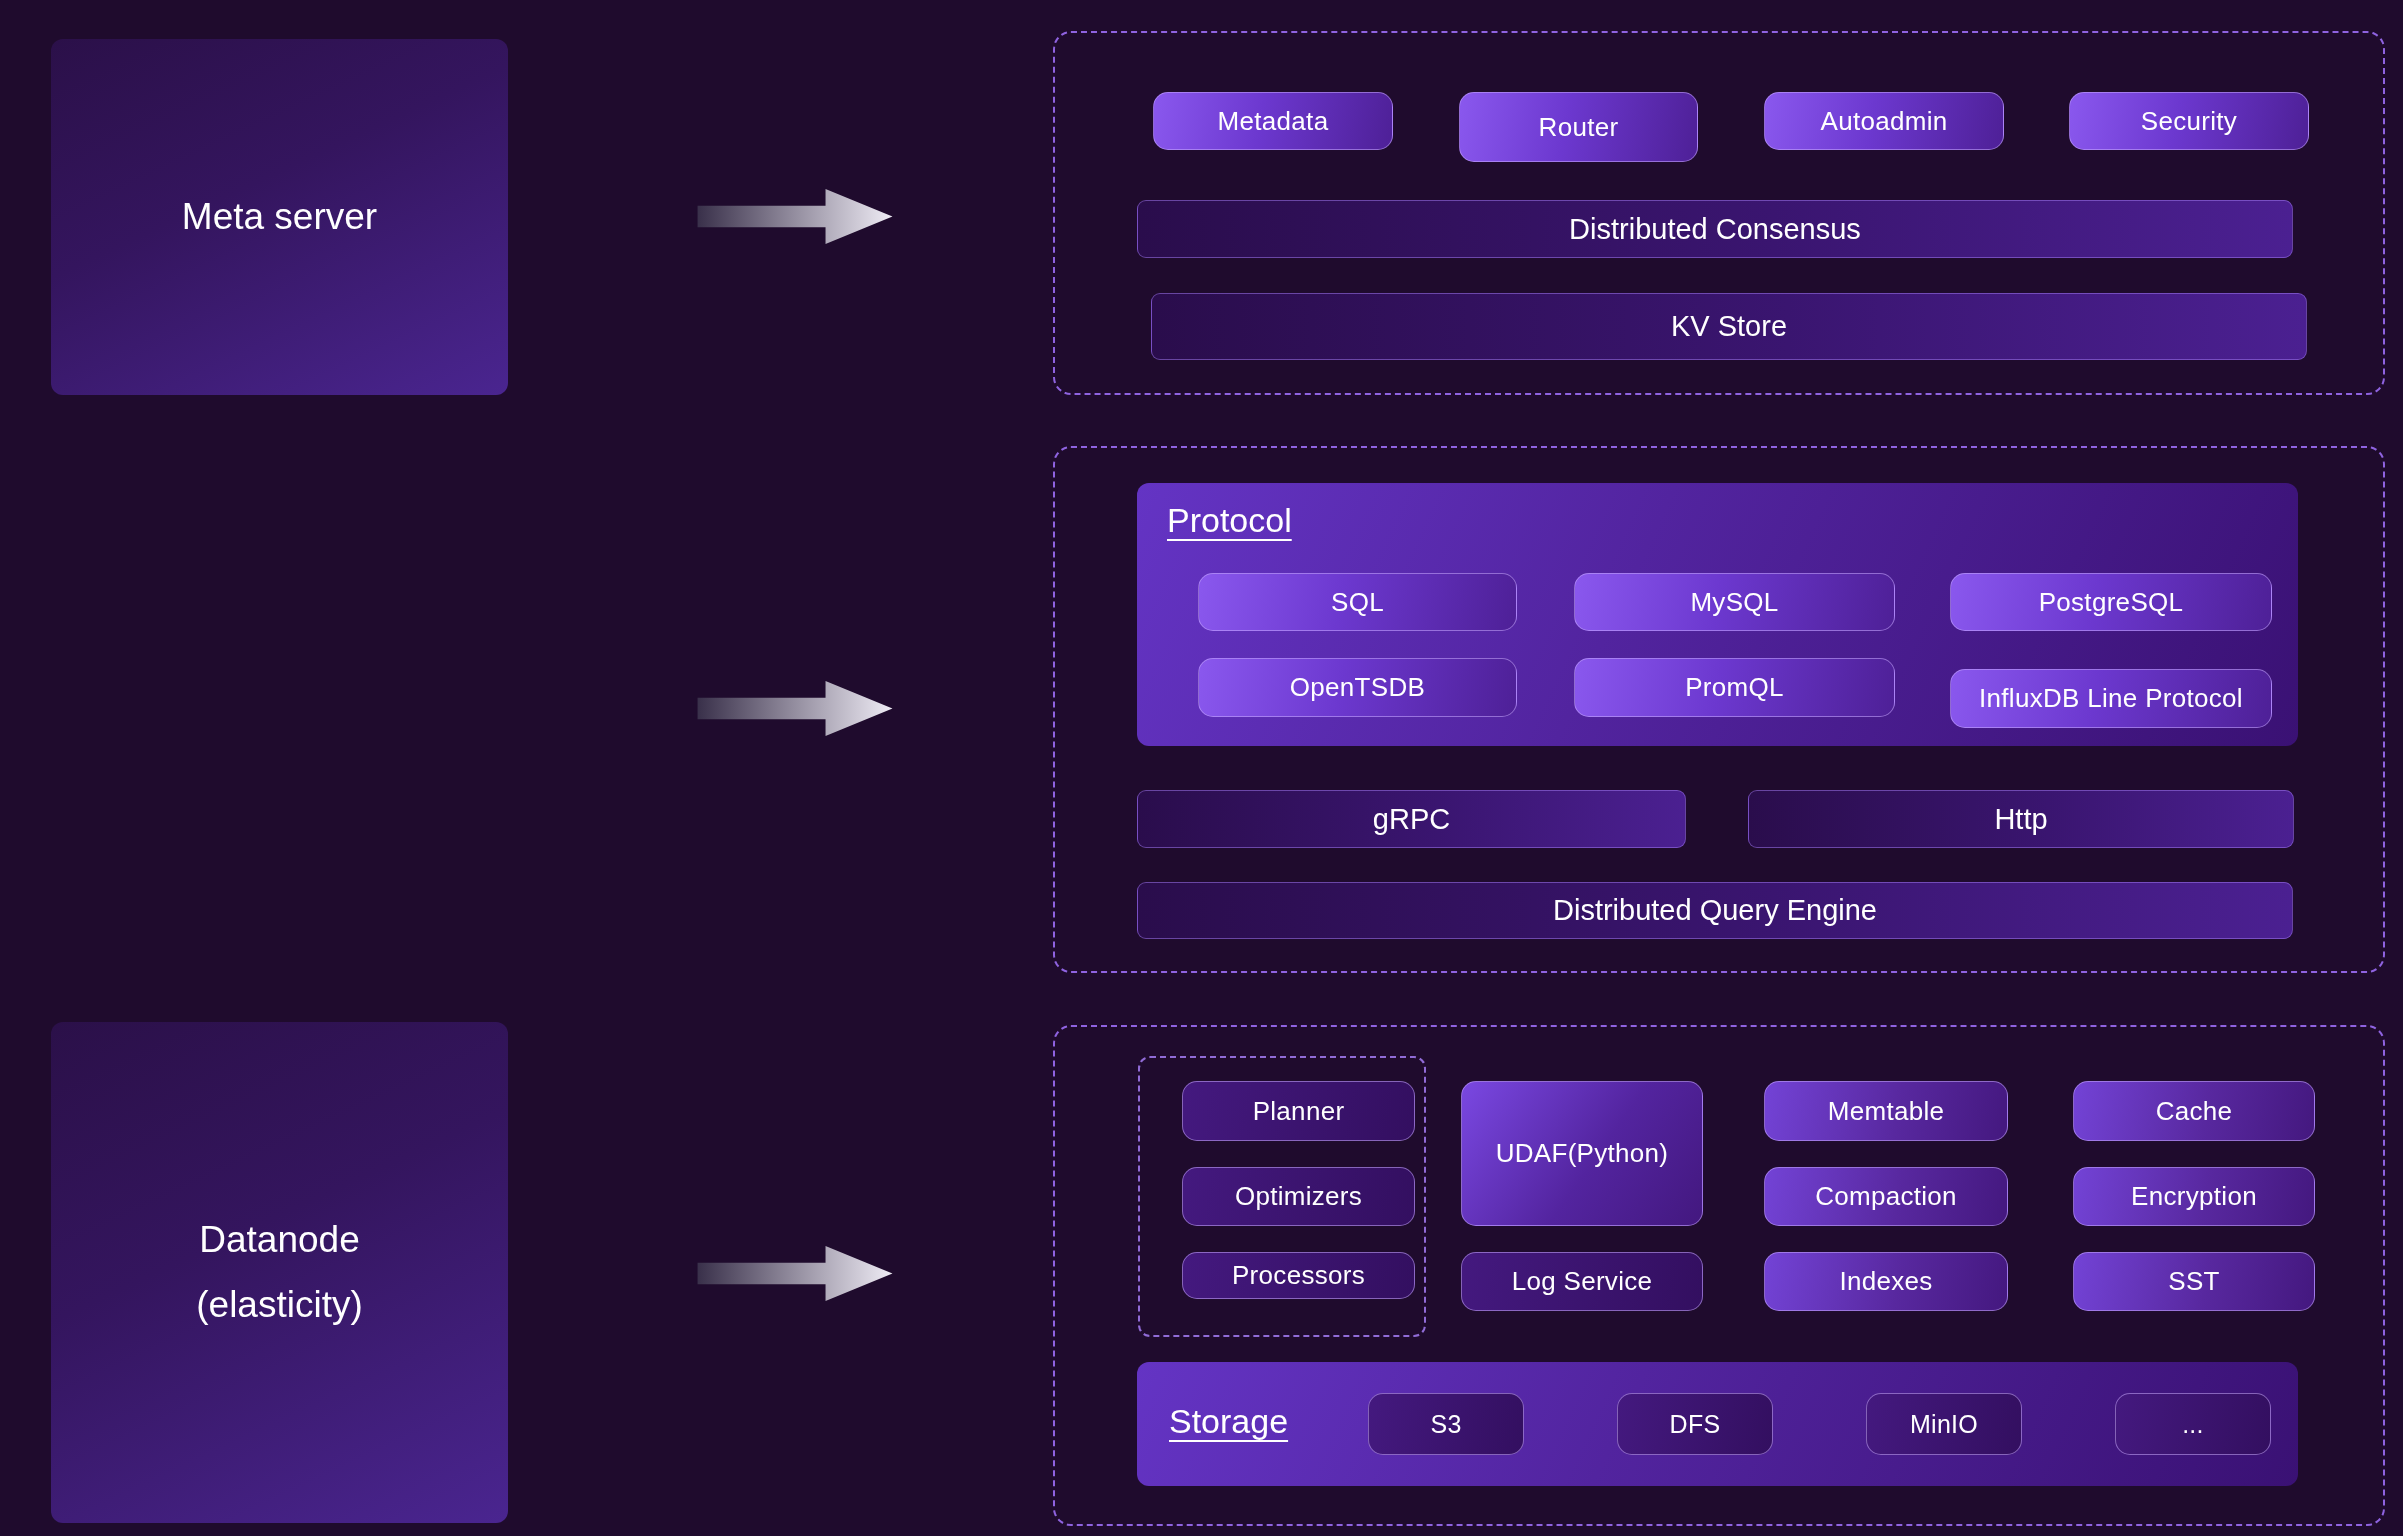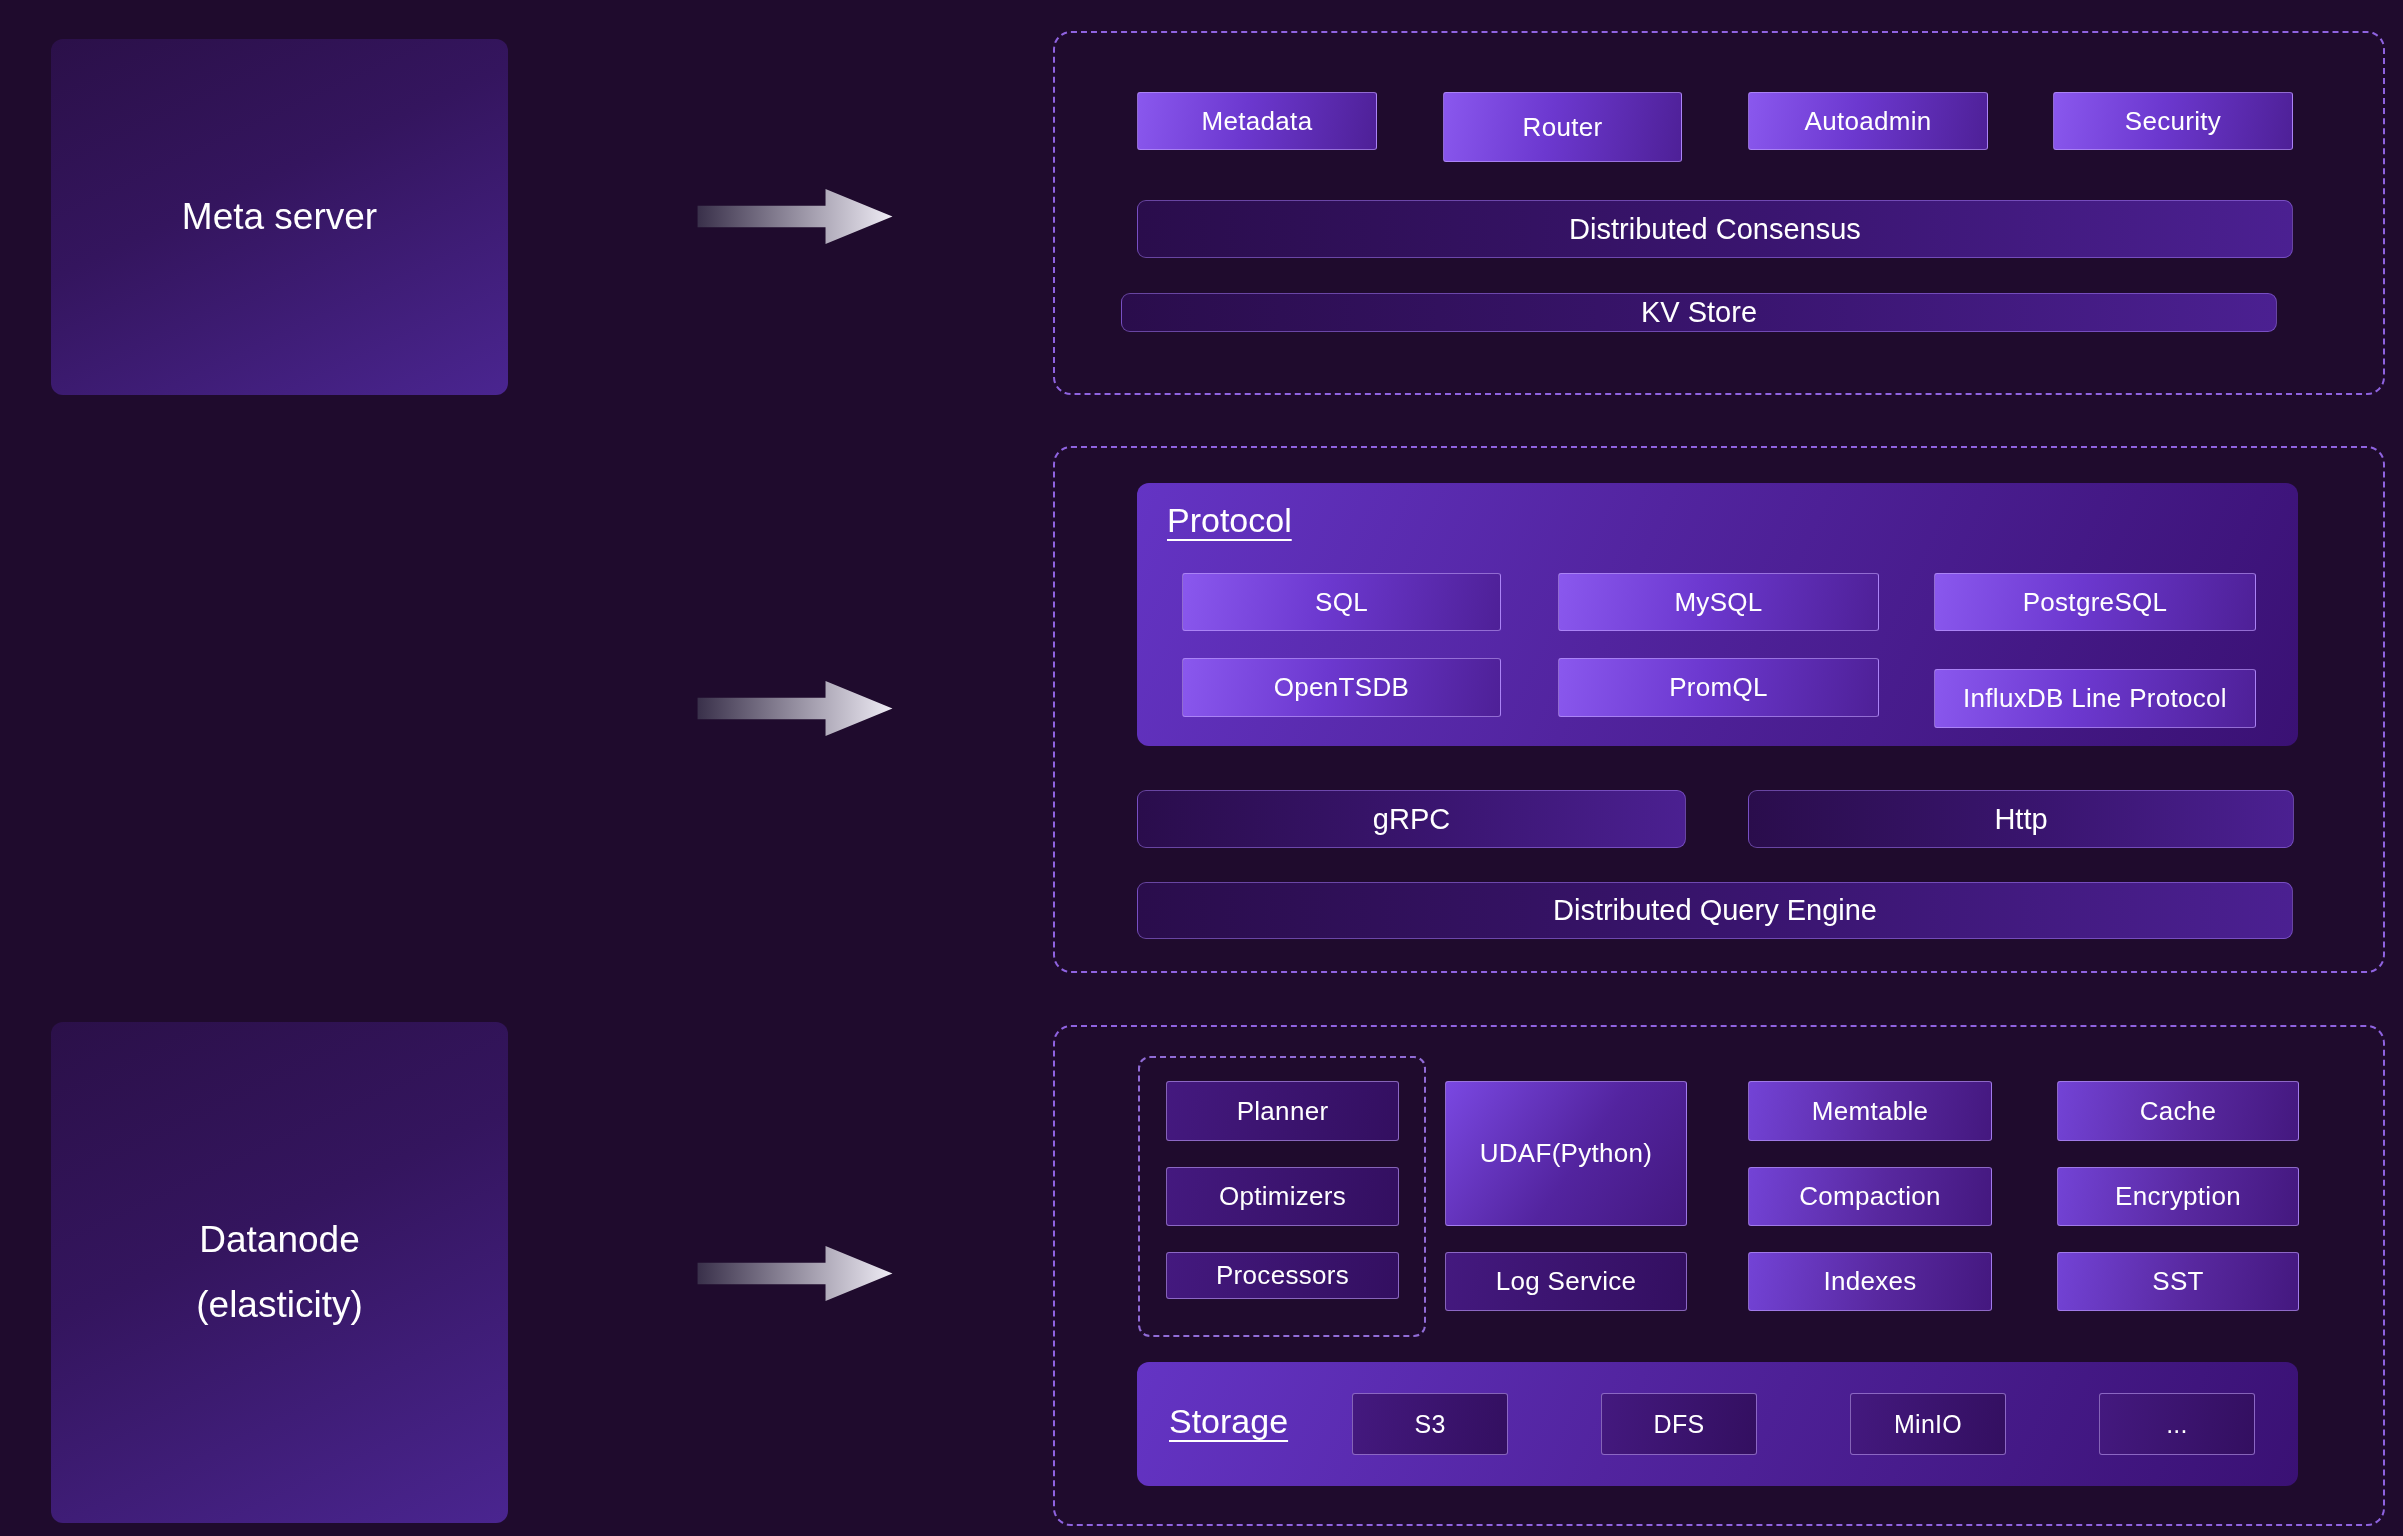--- a/index.html
+++ b/index.html
@@ -46,25 +46,26 @@
     border: 2px dashed rgba(165, 125, 245, 0.85);
     border-radius: 12px;
   }
 
   
   .btn {
     position: absolute;
     display: flex;
     align-items: center;
     justify-content: center;
-    border-radius: 3px;
+    border-radius: 15px;
     border: 1px solid rgba(200, 170, 255, 0.55);
     font-size: 26px;
     letter-spacing: 0.3px;
     text-align: center;
+    margin-left: 16px;
   }
   .grad-bright { background: linear-gradient(100deg, #8a58ee 0%, #6c38cf 45%, #4e2097 100%); }
   .grad-mid    { background: linear-gradient(100deg, #7343d6 0%, #58289f 55%, #44187f 100%); }
   .grad-dark   { background: linear-gradient(100deg, #44197f 0%, #330f60 100%); }
   .grad-udaf   { background: linear-gradient(125deg, #7a48e2 0%, #53249f 55%, #43187f 100%); }
 
   .bar {
     position: absolute;
     display: flex;
     align-items: center;
@@ -133,21 +134,21 @@
     <path d="M0 21 H130 V4 L198 32 L130 60 V43 H0 Z" fill="url(#ag3)"></path>
   </svg>
 
   <div class="section" style="top:31px;height:364px">
     <div class="btn grad-bright" style="left:82px;top:59px;width:240px;height:58px">Metadata</div>
     <div class="btn grad-bright" style="left:388px;top:59px;width:239px;height:70px">Router</div>
     <div class="btn grad-bright" style="left:693px;top:59px;width:240px;height:58px">Autoadmin</div>
     <div class="btn grad-bright" style="left:998px;top:59px;width:240px;height:58px">Security</div>
 
     <div class="bar" style="left:82px;top:167px;width:1156px;height:58px">Distributed Consensus</div>
-    <div class="bar" style="left:66px;top:260px;width:1156px;height:39px">KV Store</div>
+    <div class="bar" style="left:96px;top:260px;width:1156px;height:67px">KV Store</div>
   </div>
 
   <div class="section" style="top:446px;height:527px">
     <div class="panel" style="left:82px;top:35px;width:1161px;height:263px">
       <div class="panel-title" style="left:30px;top:18px">Protocol</div>
 
       <div class="btn grad-bright" style="left:45px;top:90px;width:319px;height:58px">SQL</div>
       <div class="btn grad-bright" style="left:421px;top:90px;width:321px;height:58px">MySQL</div>
       <div class="btn grad-bright" style="left:797px;top:90px;width:322px;height:58px">PostgreSQL</div>
 

